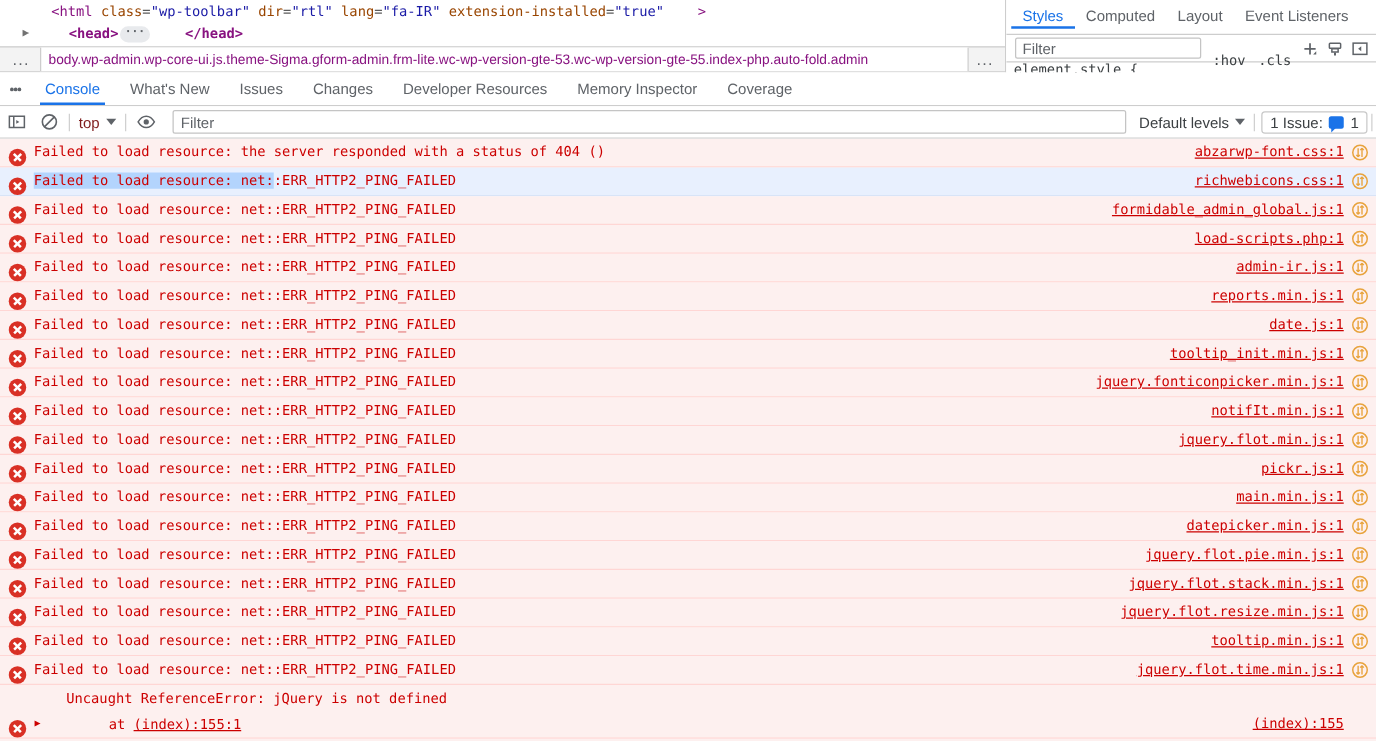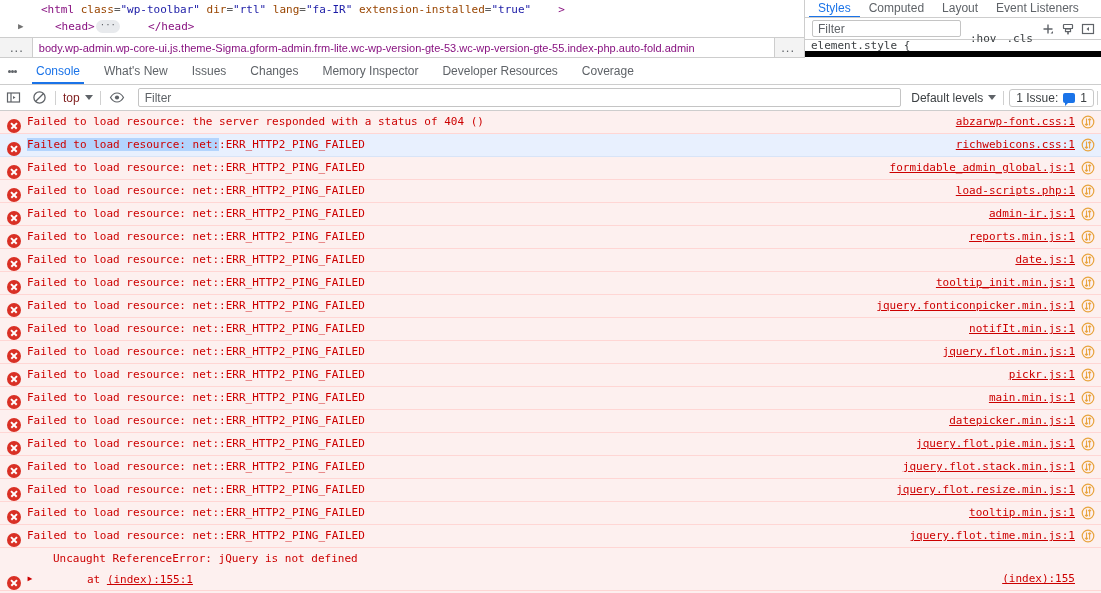--- a/index.html
+++ b/index.html
@@ -26,21 +26,21 @@
     overflow: hidden;
   }
   .dom-tree {
     padding: 1px 0 0 0;
     font-family: "DejaVu Sans Mono", monospace;
     font-size: 11px;
     line-height: 17px;
     white-space: nowrap;
   }
   .dom-line { padding-left: 14px; height: 17px; }
-  .dom-line.l2 { padding-left: 18px; }
+  .dom-line.l2 { padding-left: 18px; font-weight: bold; }
   .tok-punct { color: #5c5c5c; }
   .tok-tag   { color: #881280; margin-left: 27px; }
   .tok-attr  { color: #994500; }
   .tok-val   { color: #1a1aa6; }
   .caret {
     display: inline-block; width: 10px; color: #727272;
     font-size: 9px; transform: translateY(-1px);
   }
   .ellipsis-pill {
     display: inline-block;
@@ -87,21 +87,21 @@
     font-family: "Liberation Sans", sans-serif; font-size: 13px;
     flex: 0 0 auto;
   }
 
   
   .styles-pane {
     width: 296px; height: 58px; position: relative; background: #fff;
     overflow: hidden;
   }
   .styles-tabs {
-    display: flex; align-items: center; height: 18px;
+    display: flex; align-items: center; height: 28px;
     font-size: 12px; color: #5f6368;
     border-bottom: 1px solid #cdcdcd;
     padding-left: 4px;
     overflow: hidden;
   }
   .st-tab {
     padding: 0 9px 1px 9px; white-space: nowrap; position: relative;
     line-height: 16px;
   }
   .st-tab.active { color: #1a73e8; }
@@ -305,22 +305,22 @@
   <div class="drawer-tabs">
     <div class="kebab">
       <span></span>
       <span></span>
       <span></span>
     </div>
     <div class="dw-tab active">Console</div>
     <div class="dw-tab">What's New</div>
     <div class="dw-tab">Issues</div>
     <div class="dw-tab">Changes</div>
+    <div class="dw-tab">Developer Resources</div>
     <div class="dw-tab">Memory Inspector</div>
-    <div class="dw-tab">Developer Resources</div>
     <div class="dw-tab">Coverage</div>
   </div>
 
   <div class="console-toolbar">
     <div class="ct-btn">
       <svg width="15" height="15" viewBox="0 0 15 15" aria-hidden="true">
         <rect x="1.5" y="3" width="12" height="9" fill="none" stroke="#5f6368" stroke-width="1.2"></rect>
         <line x1="5" y1="3" x2="5" y2="12" stroke="#5f6368" stroke-width="1.2"></line>
         <path d="M7 6l2.5 1.5L7 9z" fill="#5f6368"></path>
       </svg>

